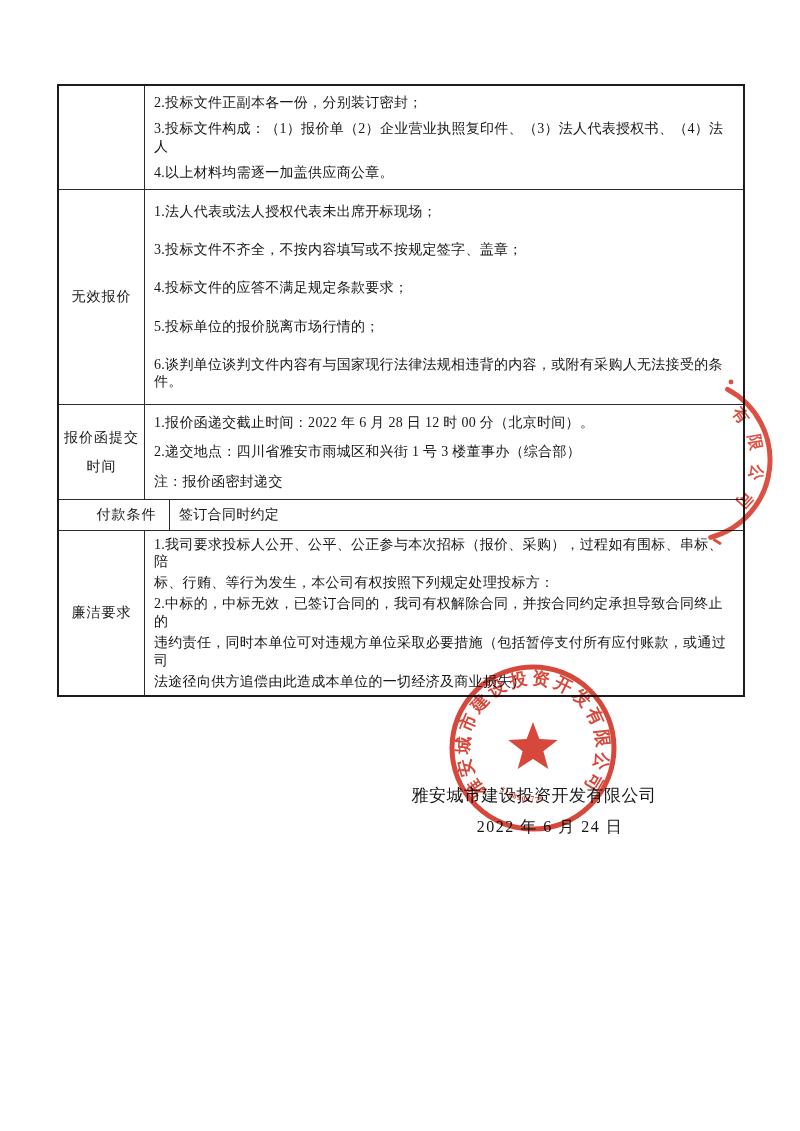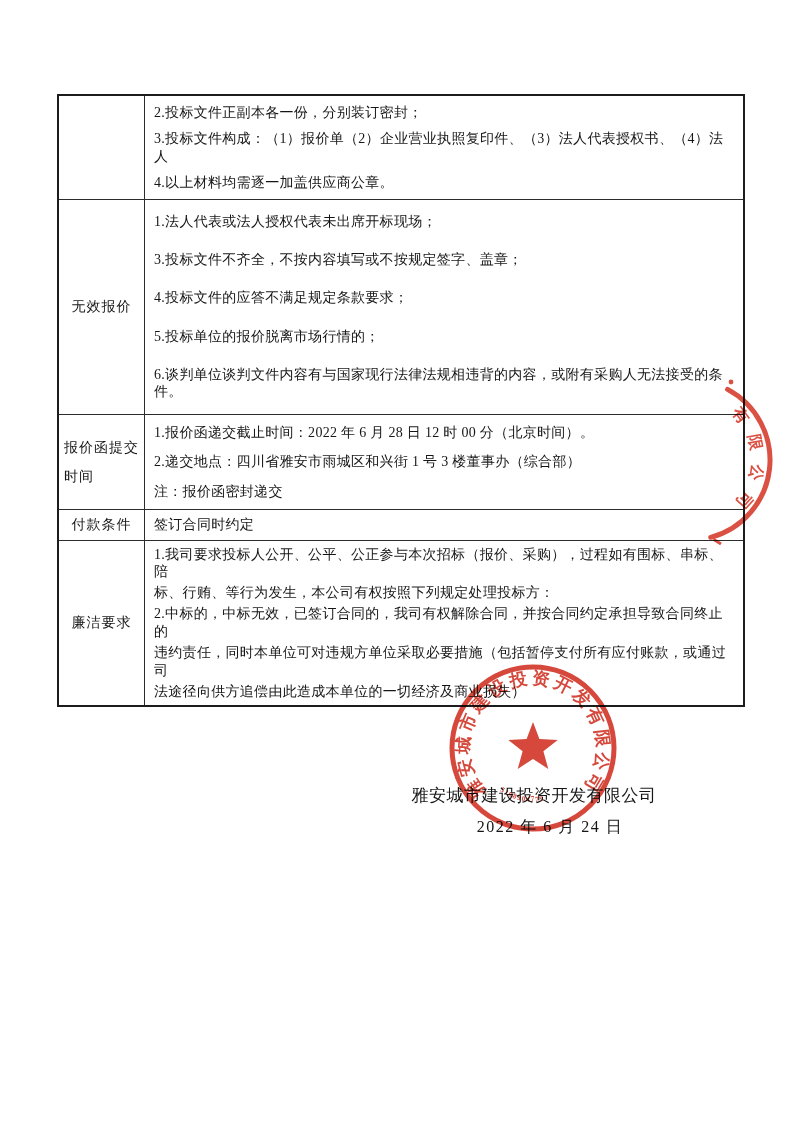--- a/index.html
+++ b/index.html
@@ -5,34 +5,34 @@
   html,body{margin:0;padding:0;}
   body{
     width:800px;height:1131px;position:relative;background:#ffffff;
     font-family:"Liberation Serif","DejaVu Serif",serif;
     color:#161616;overflow:hidden;
   }
   .page{position:absolute;inset:0;}
 
   
   .doc-table{
-    position:absolute;left:57px;top:94px;width:688px;height:613px;
+    position:absolute;left:57px;top:84px;width:688px;height:613px;
     border:2px solid #1c1c1c;box-sizing:border-box;
     display:flex;flex-direction:column;background:transparent;
   }
   .t-row{display:flex;box-sizing:border-box;border-bottom:1px solid #2c2c2c;}
   .t-row:last-child{border-bottom:none;}
   .t-row.r0{flex:0 0 104px;}
   .t-row.r1{flex:0 0 215px;}
   .t-row.r2{flex:0 0 95px;}
-  .t-row.r3{flex:0 0 31px;}
+  .t-row.r3{flex:0 0 31px;padding-left:25px;}
   .t-row.r4{flex:1 1 auto;}
   .t-label{
     flex:0 0 86px;box-sizing:border-box;border-right:1px solid #2c2c2c;
-    display:flex;align-items:center;justify-content:center;text-align:left;
+    display:flex;align-items:center;justify-content:center;text-align:center;
     font-size:14px;line-height:2.1;padding:0 5px;letter-spacing:1px;
   }
   .t-content{
     flex:1 1 auto;box-sizing:border-box;min-width:0;
     display:flex;flex-direction:column;justify-content:space-around;
     padding:3px 6px 3px 9px;font-size:14px;
   }
   .t-line{line-height:1.25;letter-spacing:0.3px;white-space:normal;}
 
   

